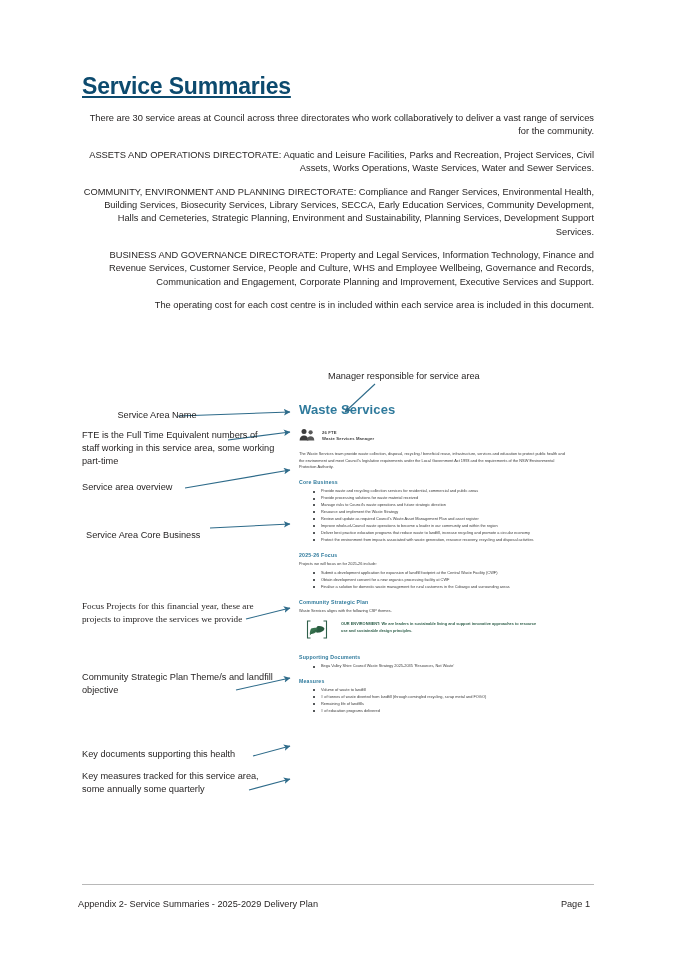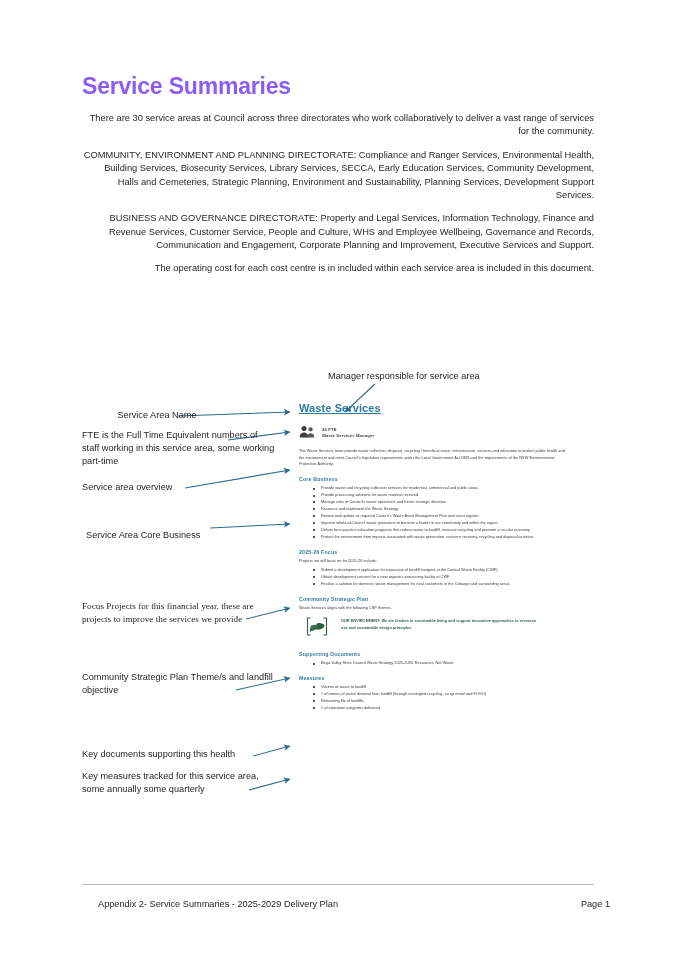--- a/index.html
+++ b/index.html
@@ -24,24 +24,25 @@
   
   .doc-body {
     position: absolute;
     left: 82px;
     top: 74px;
     width: 512px;
   }
   .doc-title {
     font-size: 23px;
     font-weight: bold;
-    color: #8b5cf6;
+    color: #0c4a6e;
     letter-spacing: -0.2px;
     margin: 0 0 13px 0;
     line-height: 1.1;
+    text-decoration: underline;
   }
   .para {
     font-size: 9.3px;
     line-height: 1.42;
     margin: 0 0 10.5px 0;
     color: #221f1f;
     text-align: right;
   }
   .howto {
     font-size: 9.3px;
@@ -82,26 +83,25 @@
   .anno-label.l-measures{ left: 82px;  top: 770px; width: 200px; }
 
   
   .card {
     position: absolute;
     left: 299px;
     top: 402px;
     width: 276px;
   }
   .card-title {
-    font-size: 11px;
+    font-size: 13px;
     font-weight: bold;
     color: #2f7a9c;
     letter-spacing: 0.1px;
     margin: 0 0 10px 0;
-    text-decoration: underline;
   }
   .fte-row {
     display: flex;
     align-items: center;
     gap: 6px;
     margin-bottom: 6px;
   }
   .people-icon { flex: 0 0 auto; }
   .fte-text {
     font-size: 4.2px;
@@ -171,38 +171,39 @@
   .footer-rule {
     position: absolute;
     left: 82px;
     top: 884px;
     width: 512px;
     height: 1px;
     background: #b8b8b8;
   }
   .footer {
     position: absolute;
-    left: 98px;
+    left: 78px;
     top: 899px;
     width: 512px;
     display: flex;
     justify-content: space-between;
     align-items: baseline;
     font-size: 9.2px;
     color: #221f1f;
   }
 </style>
 </head>
 <body>
 
 <div class="page">
 
   <div class="doc-body">
     <h1 class="doc-title">Service Summaries</h1>
     <p class="para">There are 30 service areas at Council across three directorates who work collaboratively to deliver a vast range of services for the community.</p>
+    <p class="para">ASSETS AND OPERATIONS DIRECTORATE: Aquatic and Leisure Facilities, Parks and Recreation, Project Services, Civil Assets, Works Operations, Waste Services, Water and Sewer Services.</p>
     <p class="para">COMMUNITY, ENVIRONMENT AND PLANNING DIRECTORATE: Compliance and Ranger Services, Environmental Health, Building Services, Biosecurity Services, Library Services, SECCA, Early Education Services, Community Development, Halls and Cemeteries, Strategic Planning, Environment and Sustainability, Planning Services, Development Support Services.</p>
     <p class="para">BUSINESS AND GOVERNANCE DIRECTORATE: Property and Legal Services, Information Technology, Finance and Revenue Services, Customer Service, People and Culture, WHS and Employee Wellbeing, Governance and Records, Communication and Engagement, Corporate Planning and Improvement, Executive Services and Support.</p>
     <p class="para">The operating cost for each cost centre is in included within each service area is included in this document.</p>
   </div>
 
   <div class="card">
 
     <div class="card-title">Waste Services</div>
 
     <div class="fte-row">

